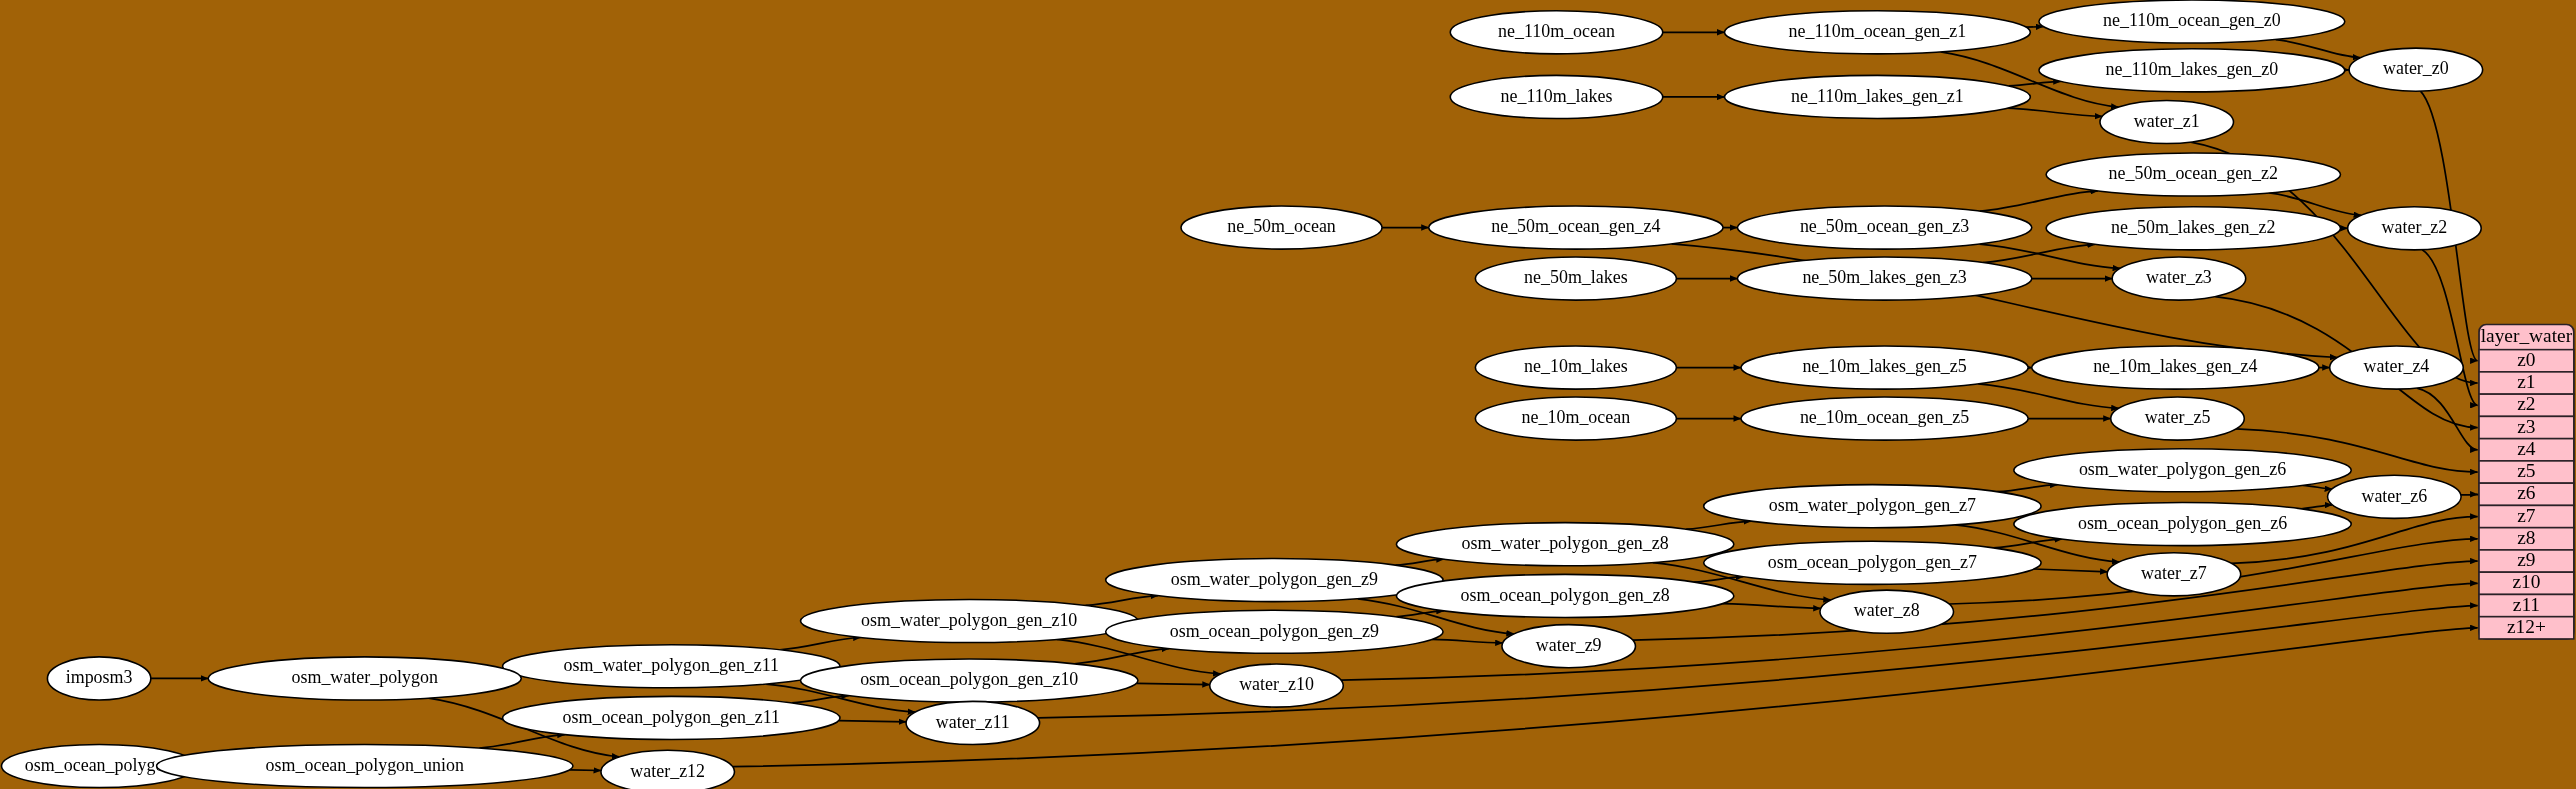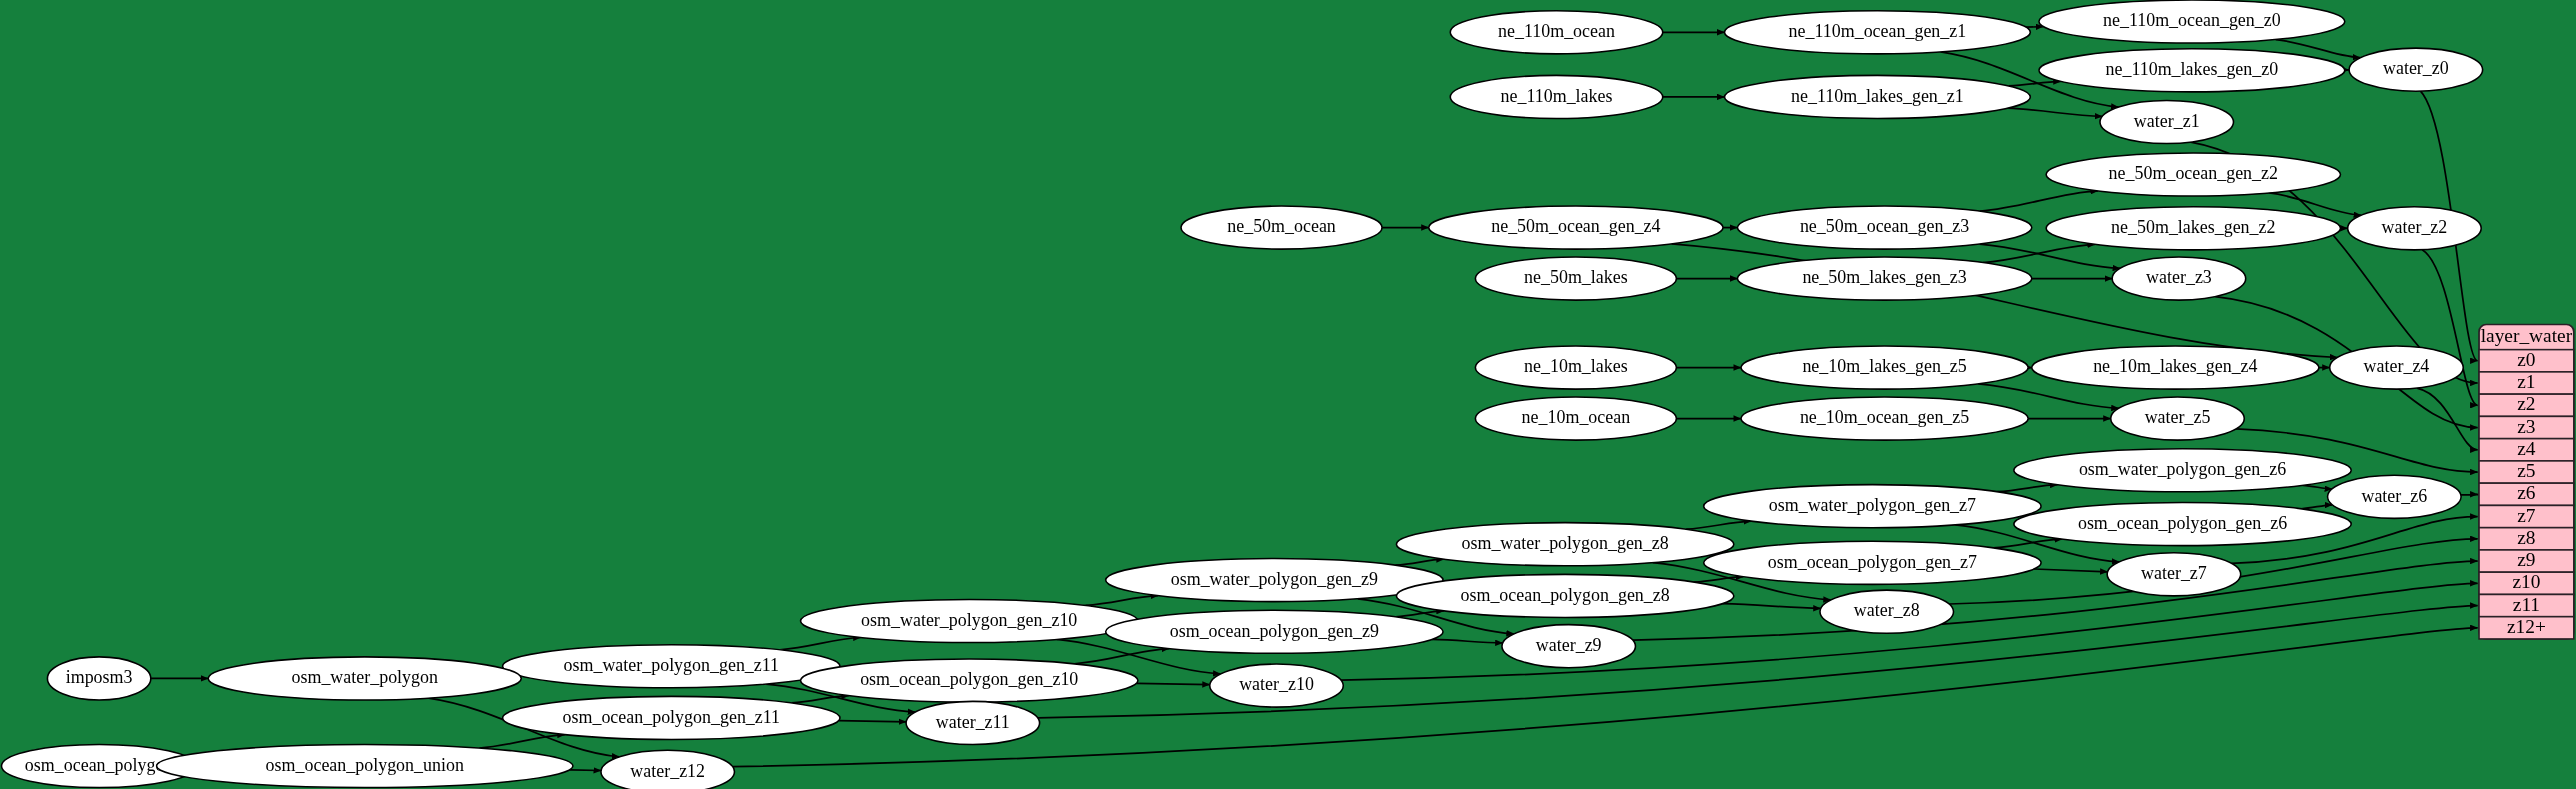--- a/index.html
+++ b/index.html
@@ -4,21 +4,21 @@
 <style>
   html, body {
     margin: 0;
     padding: 0;
     background: #ffffff;
   }
   #canvas-wrap {
     position: relative;
     width: 2576px;
     height: 789px;
-    background: #15803d;
+    background: #a16207;
     overflow: hidden;
     font-family: "Liberation Serif", "DejaVu Serif", serif;
   }
   svg#graph {
     position: absolute;
     left: 0;
     top: 0;
     width: 2576px;
     height: 789px;
     display: block;

